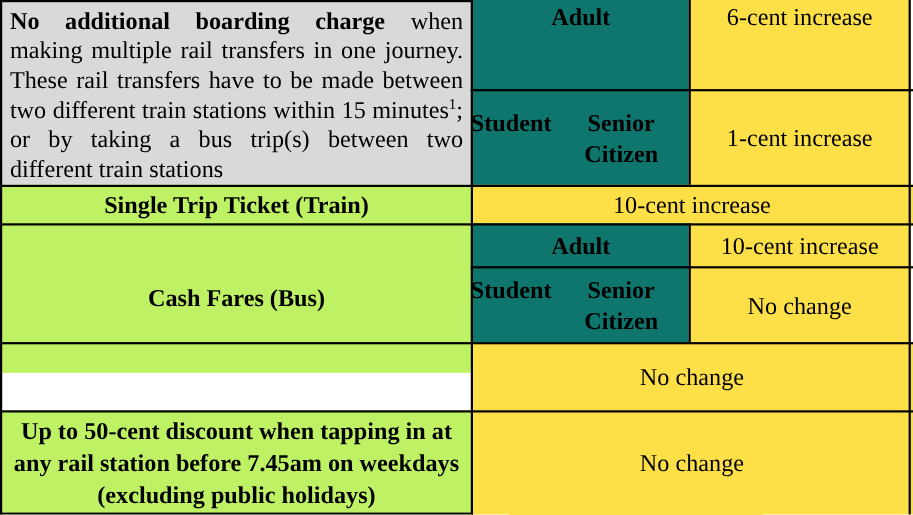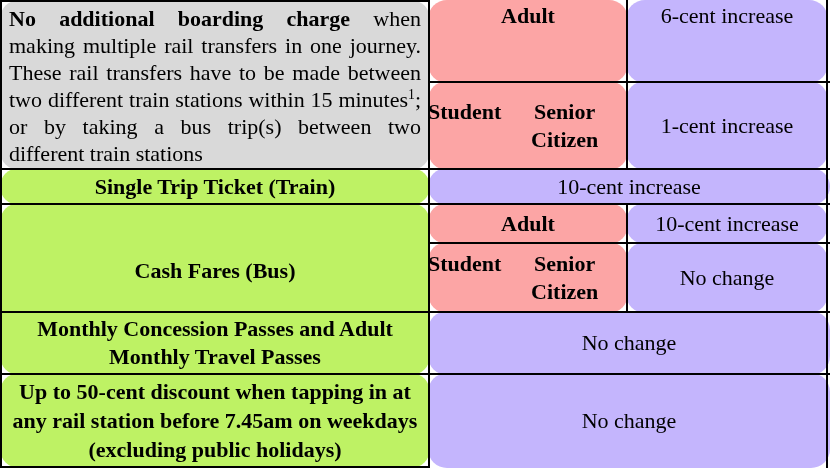--- a/index.html
+++ b/index.html
@@ -14,27 +14,26 @@
   }
   .cell {
     position: absolute;
     box-sizing: border-box;
     display: flex;
     align-items: center;
     justify-content: center;
     text-align: center;
     font-size: 22px;
     line-height: 28px;
-    border-radius: 19px;
   }
   .cell.top-align { align-items: flex-start; padding-top: 2px; }
-  .bg-blue  { background: #fca5a5; }
+  .bg-blue  { background: #0f766e; }
   .bg-gray  { background: #bef264; }
   .bg-lgray { background: #d9d9d9; }
-  .bg-white { background: #c4b5fd; }
+  .bg-white { background: #fde047; }
   .bold { font-weight: bold; }
   .two-line { display: flex; flex-direction: row; }
   #intro-cell {
     display: block;
     text-align: justify;
     padding: 5px 9px 0 9px;
     font-size: 22px;
     line-height: 27px;
   }
   #intro-cell sup { font-size: 0.62em; line-height: 0; }
@@ -87,23 +86,20 @@
   <div class="cell bg-blue bold" style="left:428px; top:242px; width:200px; height:71px;">
     <span class="two-line">
       <span>Student</span>
       <span>Senior Citizen</span>
     </span>
   </div>
   <div class="cell bg-white" style="left:626px; top:242px; width:202px; height:71px;">
     <span>No change</span>
   </div>
 
-  <div class="cell bg-gray bold" style="left:0; top:311px; width:430px; height:64px;">
-    <span class="label-wrap">Monthly Concession Passes and Adult Monthly Travel Passes</span>
-  </div>
   <div class="cell bg-white" style="left:428px; top:311px; width:402px; height:64px;">
     <span>No change</span>
   </div>
 
   <div class="cell bg-gray bold lh-29" style="left:0; top:373px; width:430px; height:95px;">
     <span class="label-wrap">Up to 50-cent discount when tapping in at any rail station before 7.45am on weekdays (excluding public holidays)</span>
   </div>
   <div class="cell bg-white" style="left:428px; top:373px; width:402px; height:95px;">
     <span>No change</span>
   </div>

